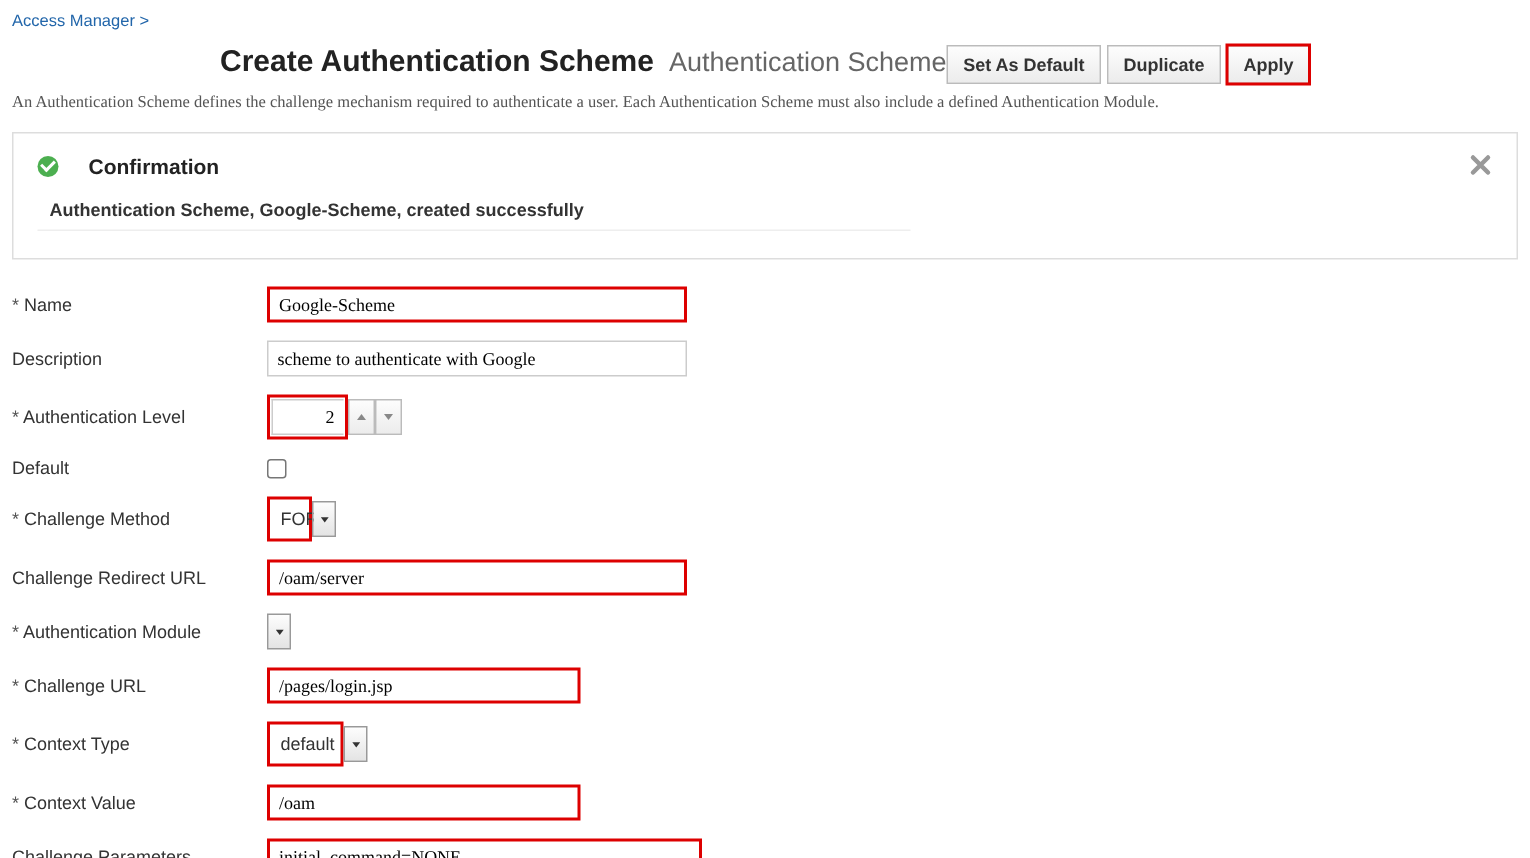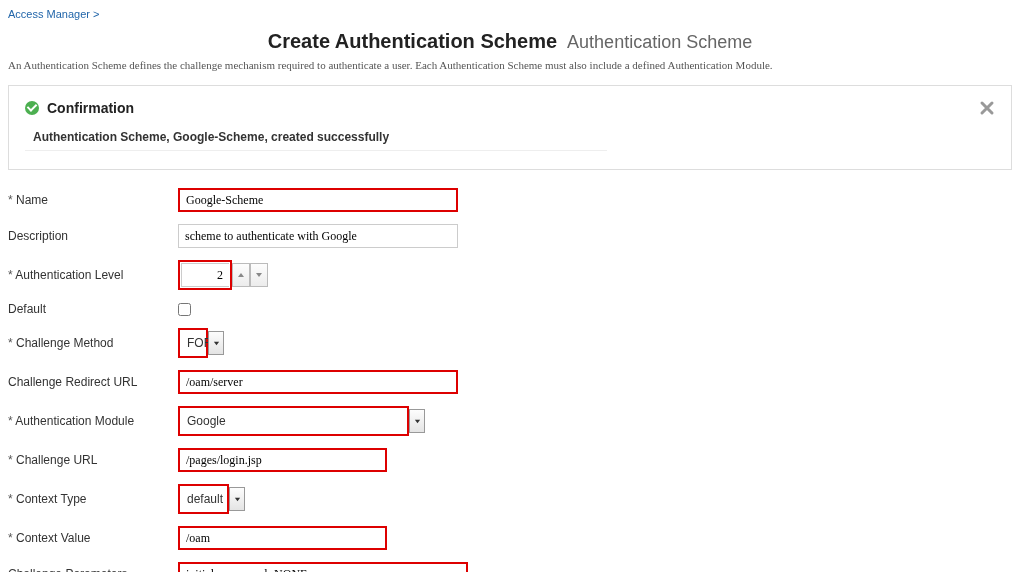--- a/index.html
+++ b/index.html
@@ -72,21 +72,21 @@
     .confirmation {
       border: 1px solid #ddd;
       background: #fff;
       padding: 14px 16px 18px;
       position: relative;
       margin-bottom: 18px;
     }
     .conf-header {
       display: flex;
       align-items: center;
-      gap: 8px;
+      gap: 20px;
       font-size: 14px;
       font-weight: bold;
       color: #222;
       margin-bottom: 14px;
     }
     .check-icon {
       display: inline-block;
       width: 14px;
       height: 14px;
       background: #4caf50;
@@ -219,20 +219,27 @@
 <div class="breadcrumb">
   <a href="#">Access Manager</a>
   <span>&gt;</span>
 </div>
 
 <div class="header-row">
   <div class="title-area">
     <span class="page-title">Create Authentication Scheme</span>
     <span class="page-subtitle">Authentication Scheme</span>
   </div>
+  <div class="button-row">
+    <button class="btn">Set As Default</button>
+    <button class="btn">Duplicate</button>
+    <span class="highlighted" style="display:inline-block;">
+      <button class="btn">Apply</button>
+    </span>
+  </div>
 </div>
 
 <div class="description">An Authentication Scheme defines the challenge mechanism required to authenticate a user. Each Authentication Scheme must also include a defined Authentication Module.</div>
 
 <div class="confirmation">
   <div class="conf-header">
     <span class="check-icon"></span>
     <span>Confirmation</span>
   </div>
   <div class="conf-msg">Authentication Scheme, Google-Scheme, created successfully</div>
@@ -289,23 +296,20 @@
     </span>
   </div>
 
   <div class="form-label"><span>Challenge Redirect URL</span></div>
   <div class="form-field">
     <input type="text" class="w-wide hl-red" value="/oam/server" style="">
   </div>
 
   <div class="form-label"><span class="req">* </span><span>Authentication Module</span></div>
   <div class="form-field">
-    <span class="hl-wrap">
-      <span class="select-box" style="width:225px; border:none;">Google</span>
-    </span>
     <span class="select-caret">
       <svg width="7" height="7" viewBox="0 0 8 8">
           <path d="M1 2 L7 2 L4 6 Z" fill="#333"></path>
         </svg>
     </span>
   </div>
 
   <div class="form-label"><span class="req">* </span><span>Challenge URL</span></div>
   <div class="form-field">
     <input type="text" class="w-med hl-red" value="/pages/login.jsp" style="">

